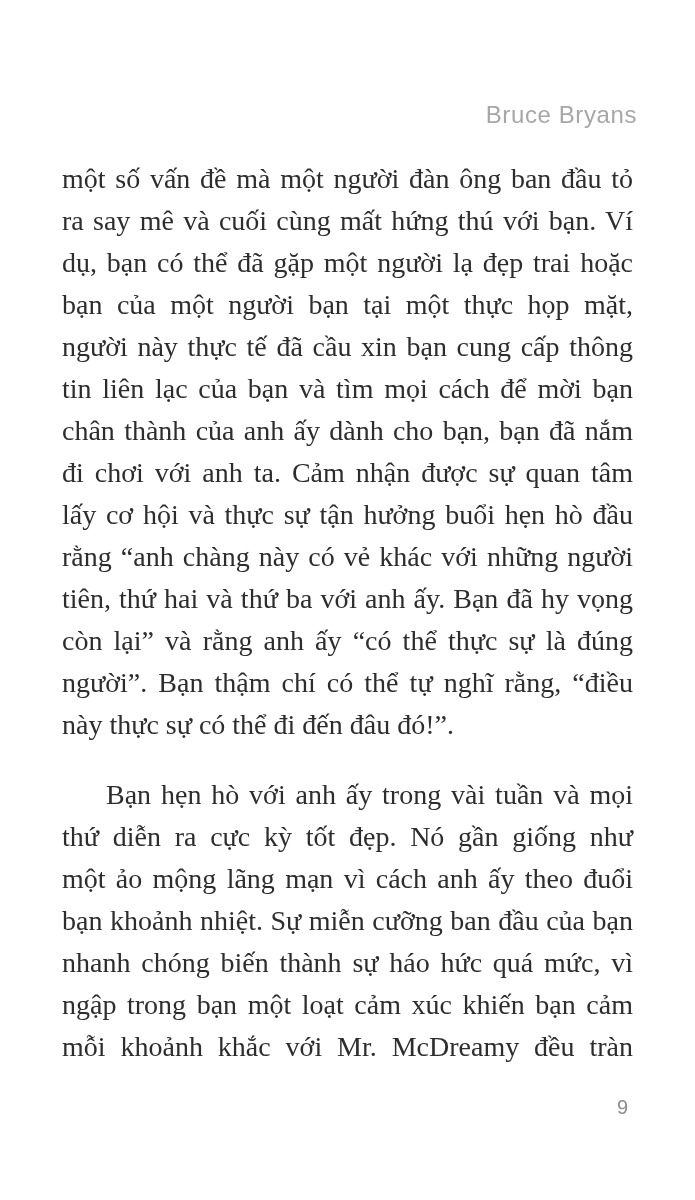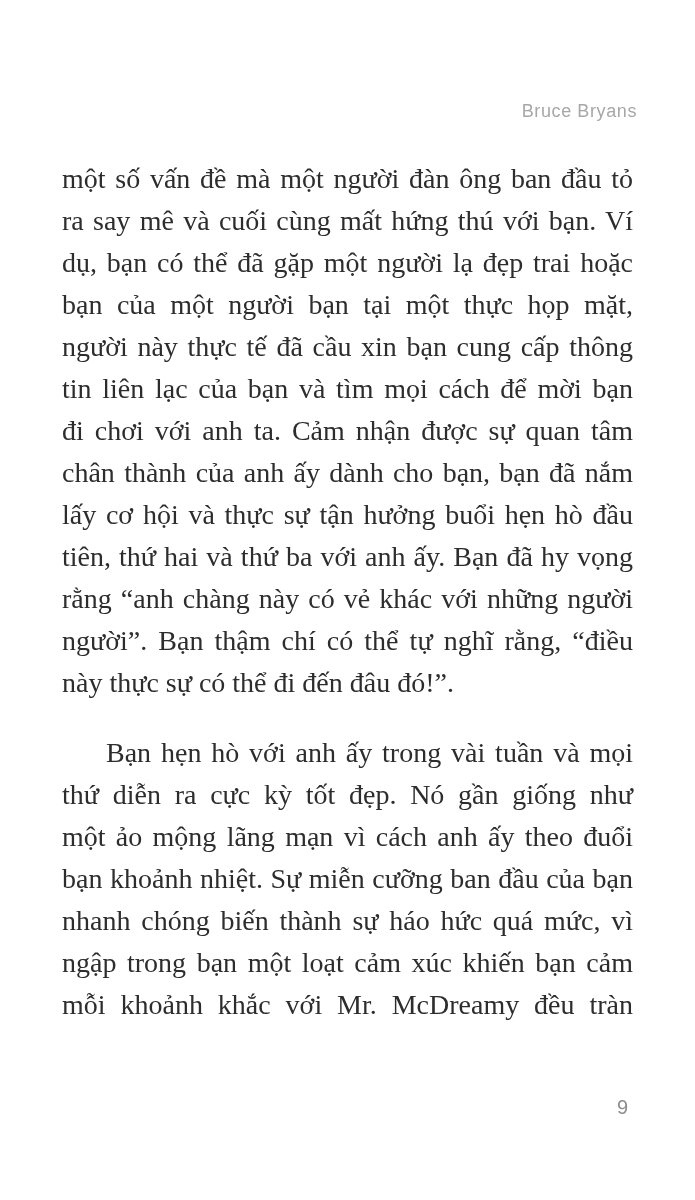--- a/index.html
+++ b/index.html
@@ -14,21 +14,21 @@
     background: #ffffff;
     overflow: hidden;
     font-family: "Liberation Serif", serif;
   }
   .running-header {
     position: absolute;
     top: 101px;
     right: 58px;
     font-family: "Liberation Sans", sans-serif;
     font-weight: 300;
-    font-size: 18px;
+    font-size: 24px;
     letter-spacing: 0.6px;
     color: #a7a7a7;
   }
   .body-text {
     position: absolute;
     left: 62px;
     top: 158px;
     width: 571px;
     color: #2d2d2d;
     font-size: 28px;
@@ -74,25 +74,26 @@
 
   <div class="body-text">
 
     <div class="para">
       <div class="line">một số vấn đề mà một người đàn ông ban đầu tỏ</div>
       <div class="line">ra say mê và cuối cùng mất hứng thú với bạn. Ví</div>
       <div class="line">dụ, bạn có thể đã gặp một người lạ đẹp trai hoặc</div>
       <div class="line">bạn của một người bạn tại một thực họp mặt,</div>
       <div class="line">người này thực tế đã cầu xin bạn cung cấp thông</div>
       <div class="line">tin liên lạc của bạn và tìm mọi cách để mời bạn</div>
+      <div class="line">chân thành của anh ấy dành cho bạn, bạn đã nắm</div>
       <div class="line">đi chơi với anh ta. Cảm nhận được sự quan tâm</div>
-      <div class="line">chân thành của anh ấy dành cho bạn, bạn đã nắm</div>
       <div class="line">lấy cơ hội và thực sự tận hưởng buổi hẹn hò đầu</div>
+      <div class="line">rằng “anh chàng này có vẻ khác với những người</div>
       <div class="line">tiên, thứ hai và thứ ba với anh ấy. Bạn đã hy vọng</div>
-      <div class="line">rằng “anh chàng này có vẻ khác với những người</div>
+      <div class="line">còn lại” và rằng anh ấy “có thể thực sự là đúng</div>
       <div class="line">người”. Bạn thậm chí có thể tự nghĩ rằng, “điều</div>
       <div class="line last">này thực sự có thể đi đến đâu đó!”.</div>
     </div>
 
     <div class="para">
       <div class="line indent">Bạn hẹn hò với anh ấy trong vài tuần và mọi</div>
       <div class="line">thứ diễn ra cực kỳ tốt đẹp. Nó gần giống như</div>
       <div class="line">một ảo mộng lãng mạn vì cách anh ấy theo đuổi</div>
       <div class="line">bạn khoảnh nhiệt. Sự miễn cưỡng ban đầu của bạn</div>
       <div class="line">nhanh chóng biến thành sự háo hức quá mức, vì</div>

